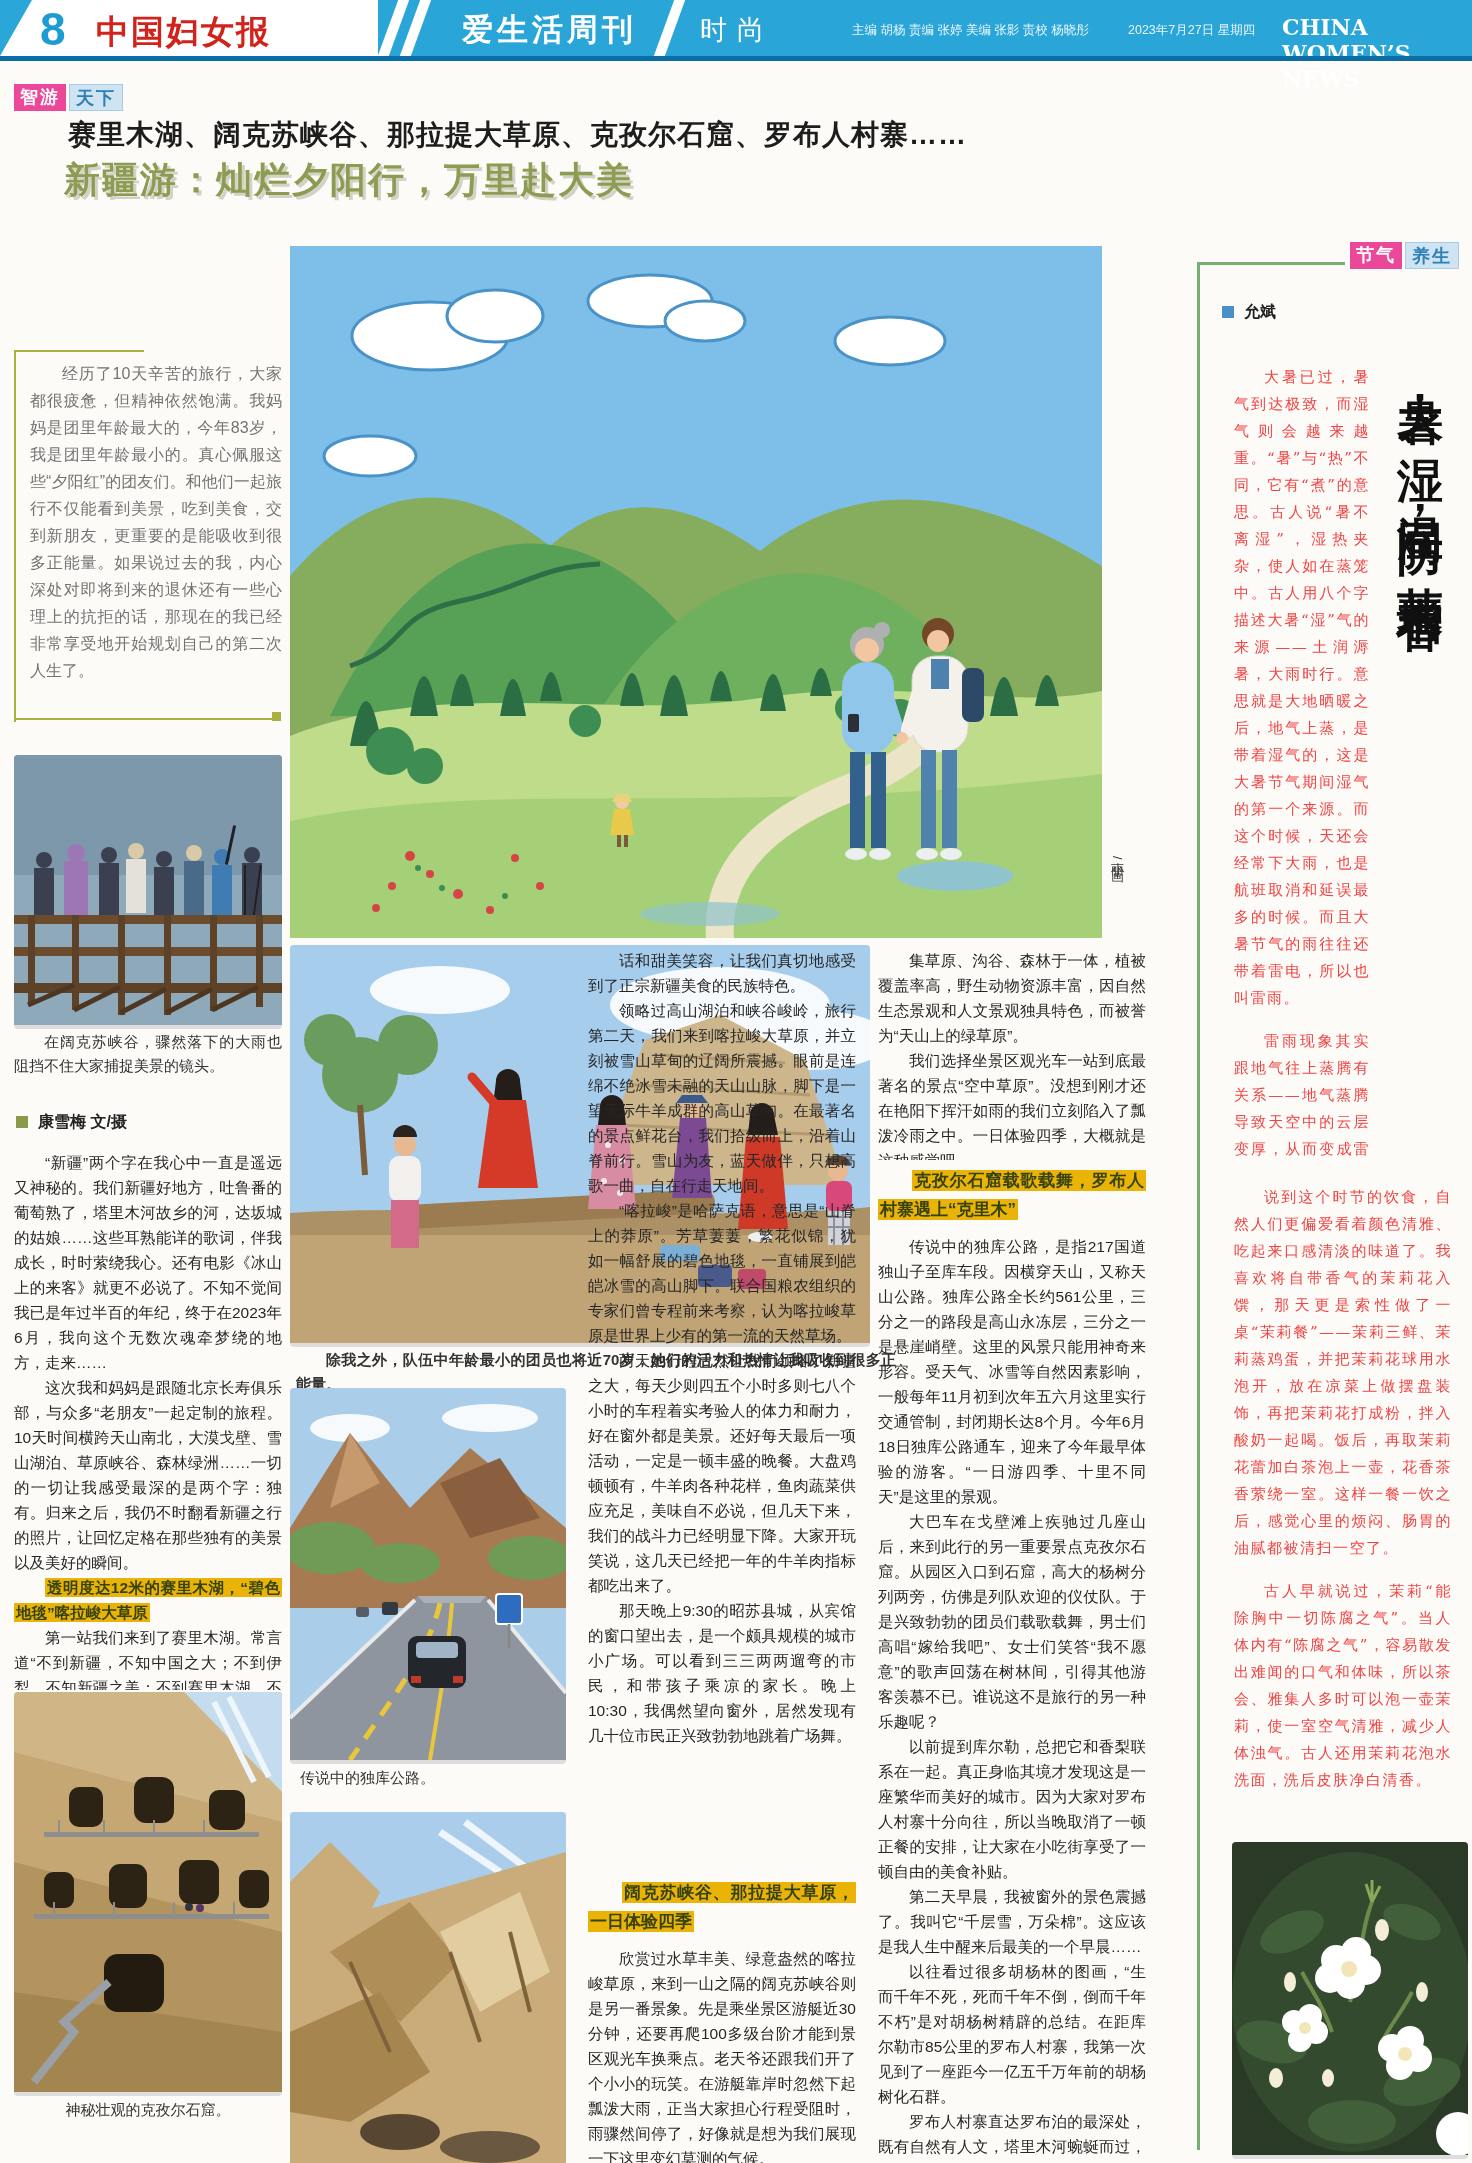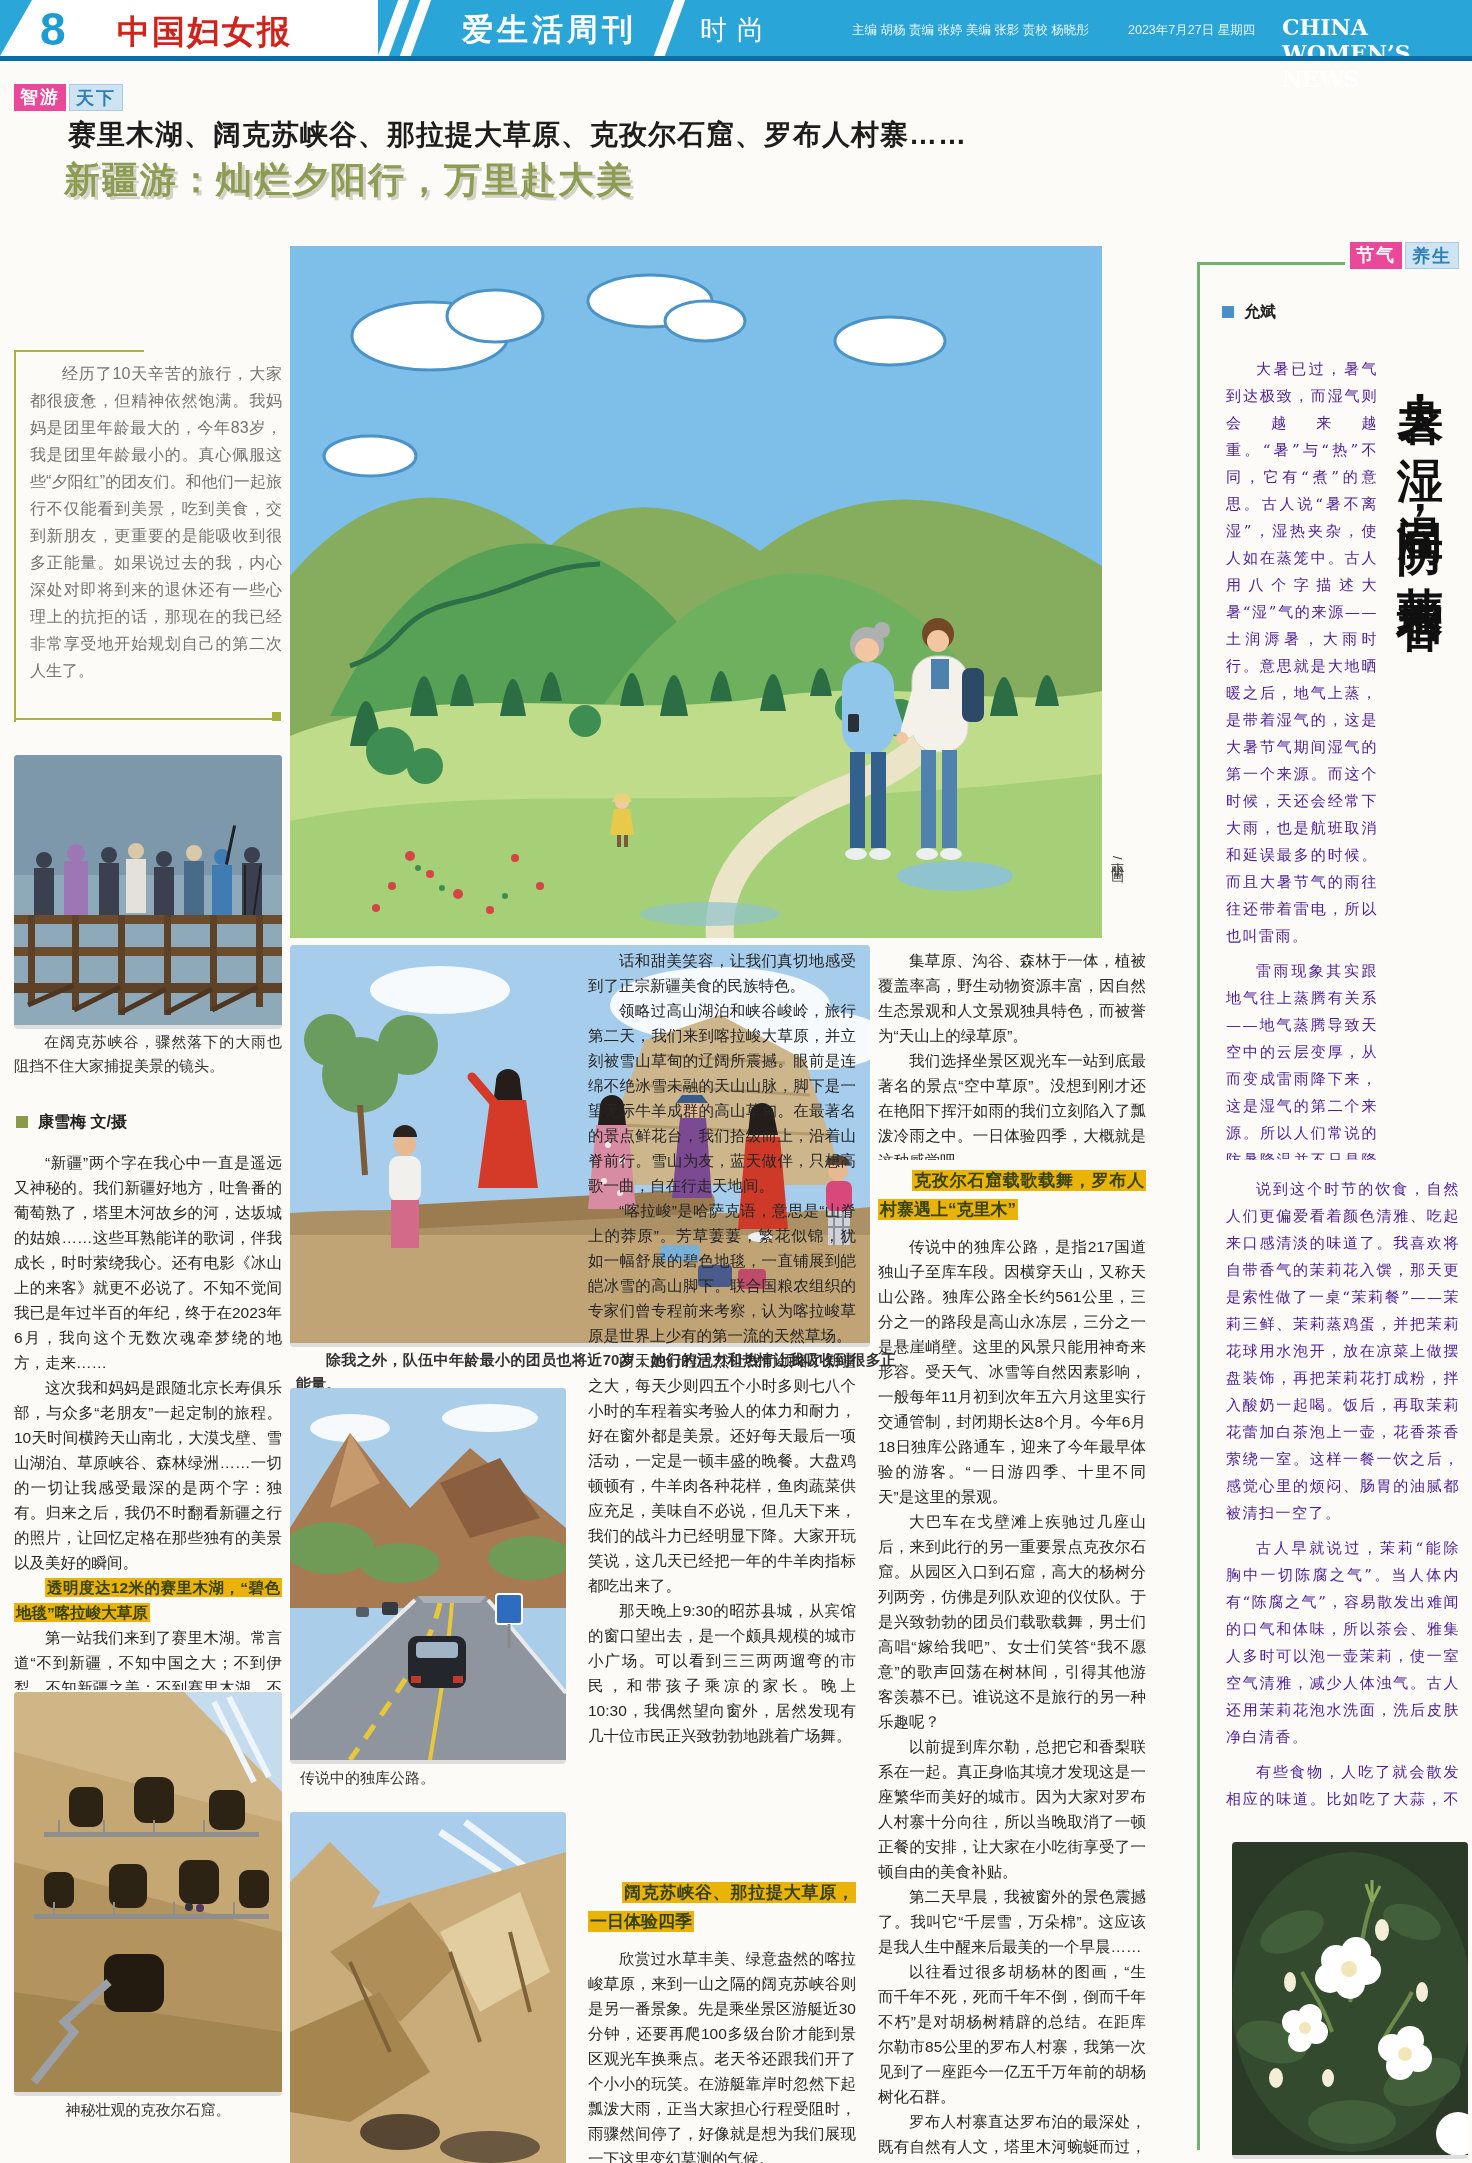--- a/index.html
+++ b/index.html
@@ -5,21 +5,21 @@
   html,body{margin:0;padding:0;background:#e8e6e0;}
   .page{position:relative;width:1472px;height:2163px;background:#fcfbf7;overflow:hidden;
         font-family:"Liberation Sans","DejaVu Sans",sans-serif;color:#262626;}
   .abs{position:absolute;}
   
   .masthead-bar{left:0;top:0;width:1472px;height:56px;background:#29a5d8;}
   .masthead-white{left:0;top:0;width:378px;height:56px;background:#ffffff;}
   .corner-tri{left:0;top:0;width:0;height:0;border-top:56px solid #2aa6d9;border-right:32px solid transparent;}
   .pageno{left:40px;top:2px;font-size:46px;font-weight:bold;color:#1d9cd3;}
   .paper-name{left:96px;top:10px;font-size:33px;font-weight:bold;color:#cf231c;
-              font-family:"DejaVu Serif","Liberation Serif",serif;letter-spacing:2px;margin-left:21px;}
+              font-family:"DejaVu Serif","Liberation Serif",serif;letter-spacing:2px;}
   .slash{top:0;width:11px;height:56px;background:#ffffff;transform:skewX(-20deg);}
   .weekly{left:462px;top:9px;font-size:31px;font-weight:bold;color:#ffffff;letter-spacing:4px;}
   .sec-name{left:700px;top:12px;font-size:27px;color:#ffffff;letter-spacing:10px;}
   .staff{left:852px;top:22px;font-size:12.5px;color:#eaf6fc;}
   .pub-date{left:1128px;top:22px;font-size:12.5px;color:#eaf6fc;}
   .eng-name{left:1282px;top:14px;font-size:22px;font-weight:bold;color:#ffffff;
             font-family:"DejaVu Serif","Liberation Serif",serif;}
   .dark-strip{left:0;top:56px;width:1472px;height:5px;background:#0b6da6;}
   
   .badge{display:flex;height:27px;font-size:18px;font-weight:bold;line-height:27px;}
@@ -44,22 +44,22 @@
   .caption{font-size:15px;line-height:24px;color:#333;text-indent:2em;text-align:justify;}
   .caption-b{font-weight:bold;}
   .byline{font-size:16px;font-weight:bold;color:#222;}
   .byline .sq{display:inline-block;width:12px;height:12px;margin-right:10px;vertical-align:-1px;}
   .sq-olive{background:#8a9a4a;} .sq-blue{background:#4a90c8;}
   .photo{border-radius:4px;overflow:hidden;background:#ddd;}
   .credit{writing-mode:vertical-rl;font-size:13px;color:#333;letter-spacing:2px;}
   
   .g-vline{left:1197px;top:262px;width:2.5px;height:1888px;background:#74b074;}
   .g-hline{left:1197px;top:262px;width:148px;height:2.5px;background:#74b074;}
-  .kai p{margin:8px;font-family:"DejaVu Serif","Liberation Serif",serif;font-size:15px;line-height:27px;
-         letter-spacing:1.5px;text-indent:2em;text-align:justify;color:#4c1d95;}
+  .kai p{margin:16px;font-family:"DejaVu Serif","Liberation Serif",serif;font-size:15px;line-height:27px;
+         letter-spacing:1.5px;text-indent:2em;text-align:justify;color:#ef4444;}
   .v-headline{writing-mode:vertical-rl;font-size:46px;font-weight:900;color:#101010;letter-spacing:6px;
               font-family:"DejaVu Serif","Liberation Serif",serif;}
 </style>
 </head>
 <body>
 
 <div class="page">
 
   <div class="abs masthead-bar"></div>
   <div class="abs masthead-white"></div>

